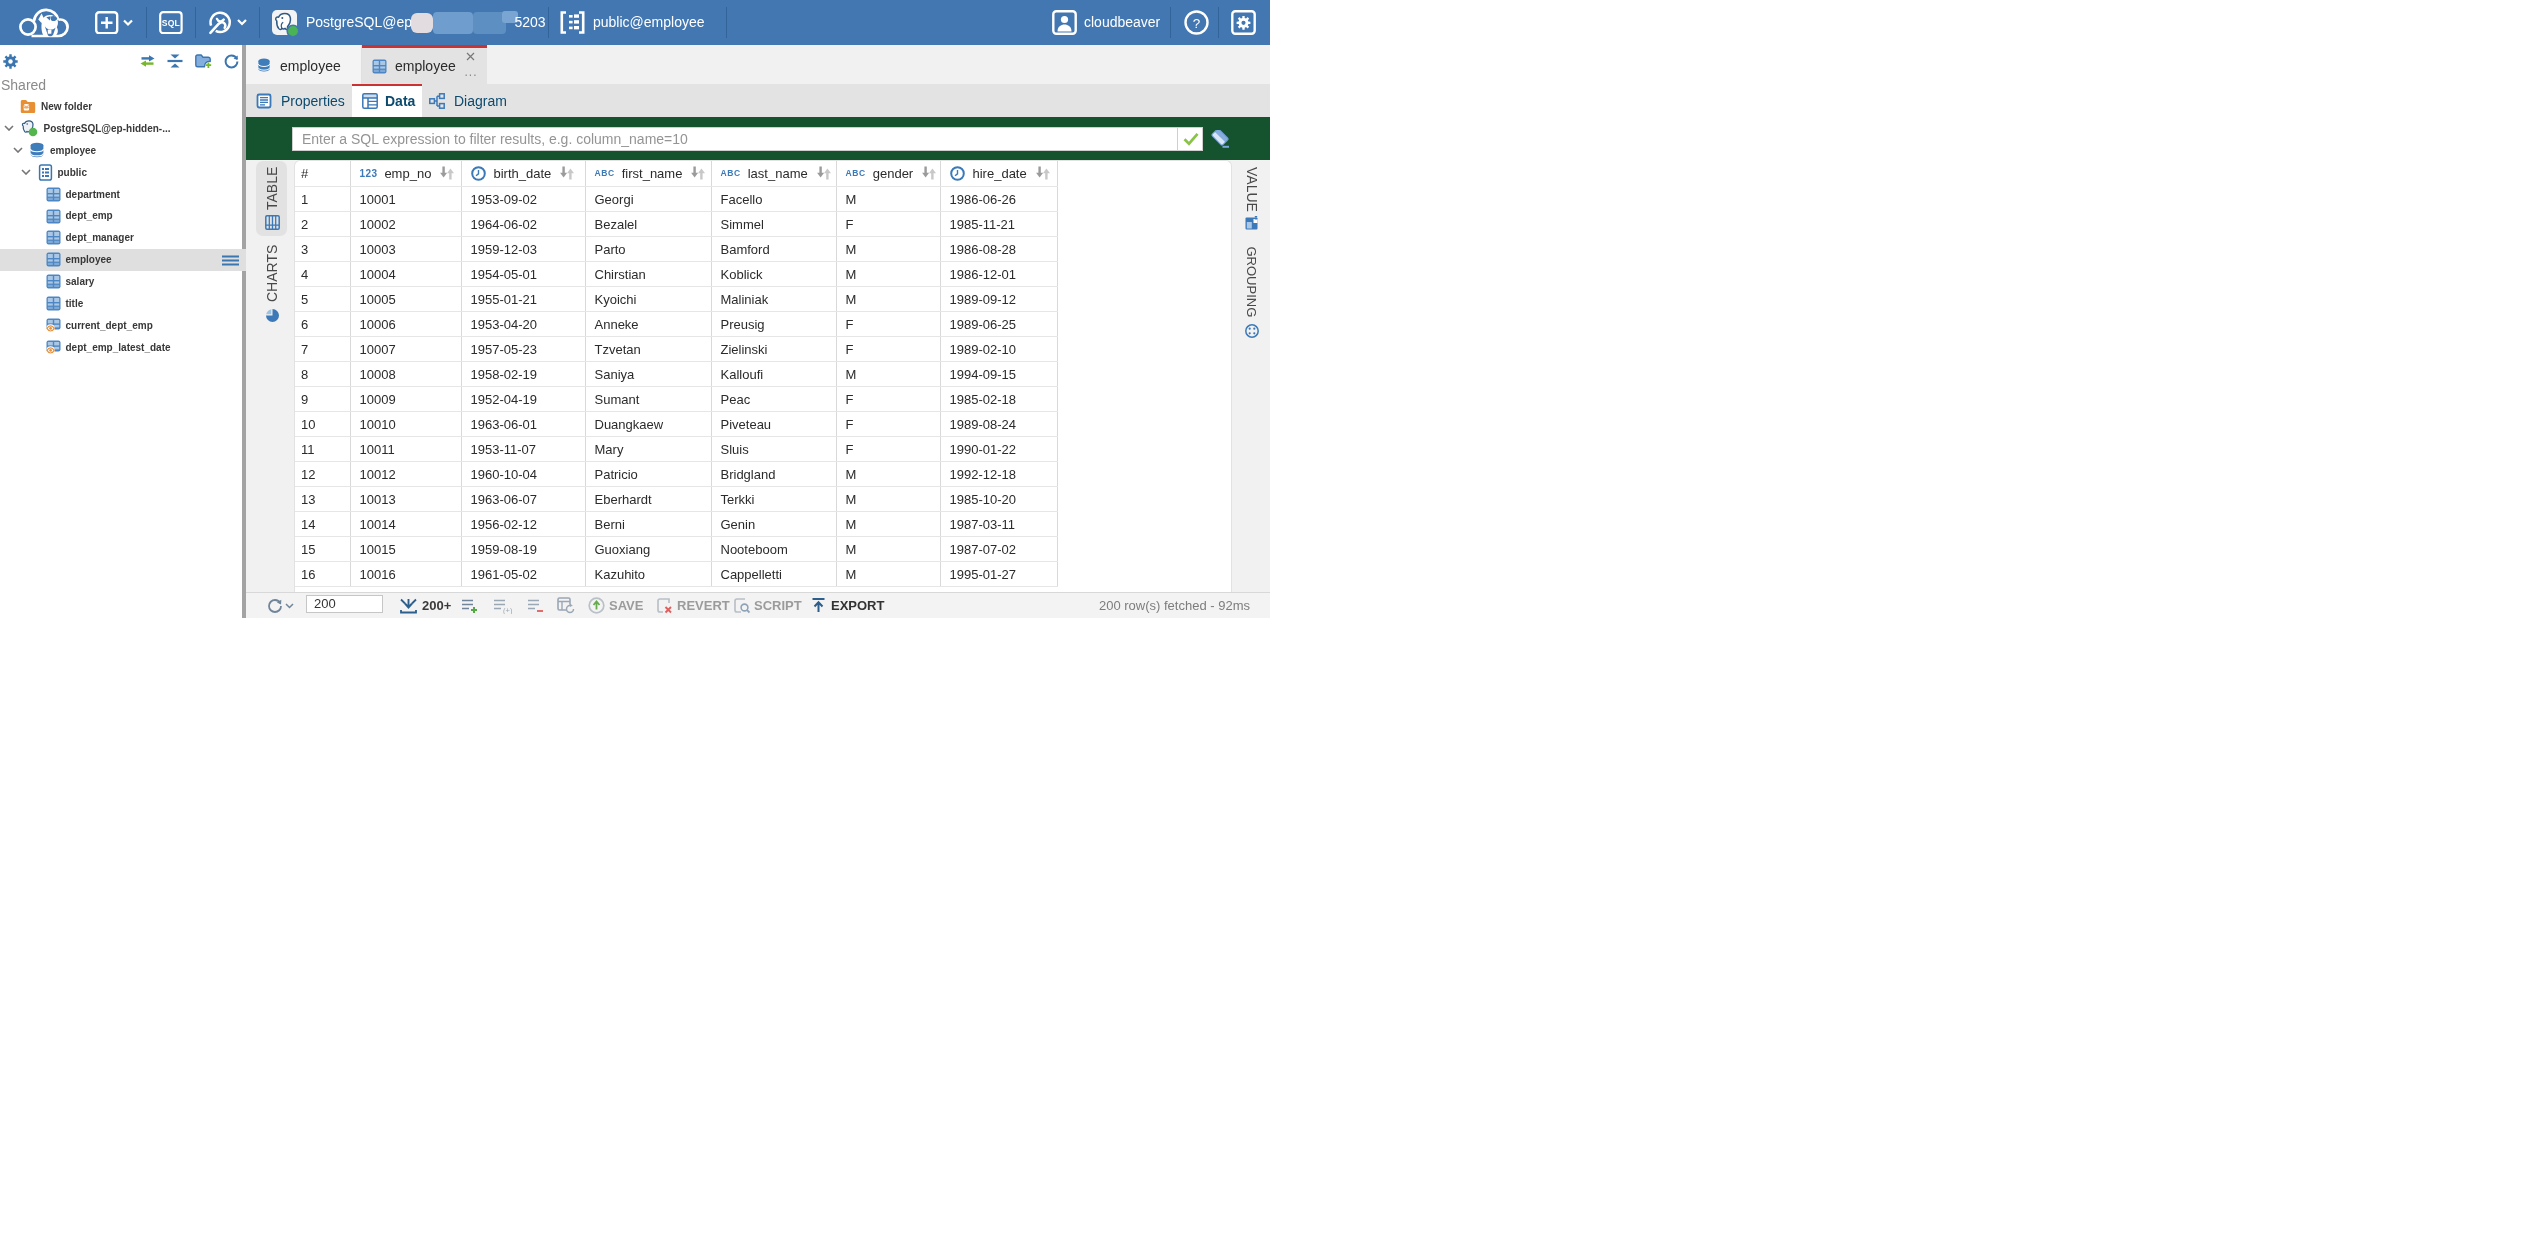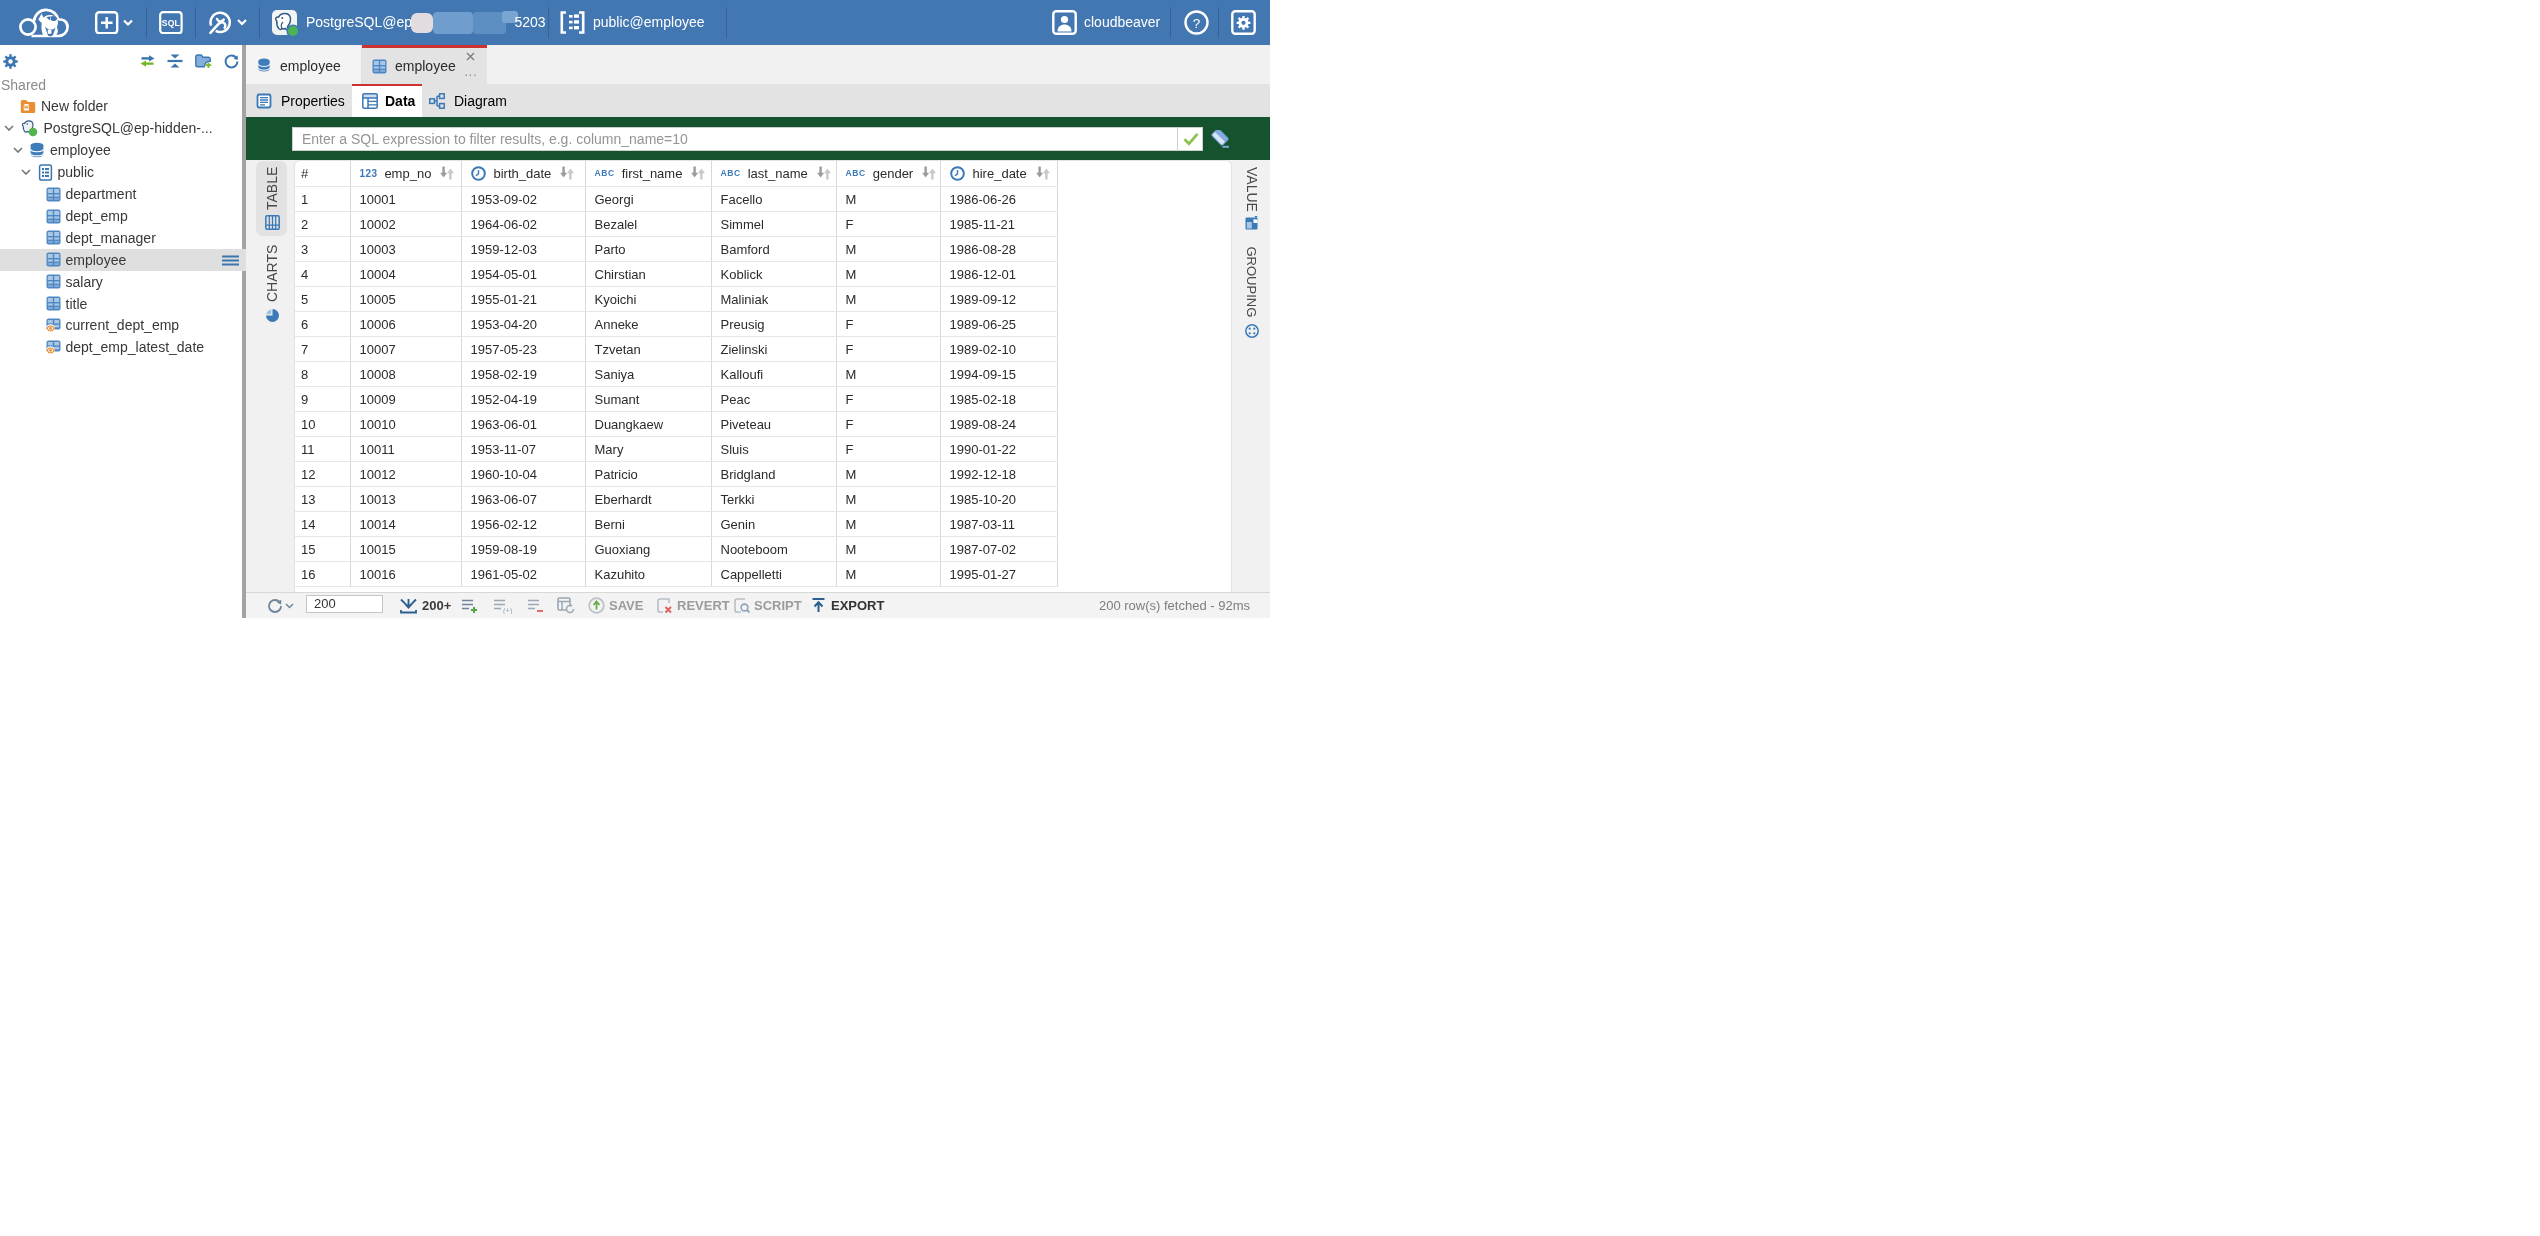--- a/index.html
+++ b/index.html
@@ -8,32 +8,32 @@
 .abs { position:absolute; }
 
 
 .topbar { position:absolute; left:0; top:0; width:1270px; height:45px; background:#4277b1; }
 .topbar .vdiv { position:absolute; top:7px; width:1px; height:31px; background:#32649a; }
 .tb-text { position:absolute; color:#fff; font-size:14px; line-height:45px; }
 
 
 .sidebar { position:absolute; left:0; top:45px; width:246px; height:573px; background:#fff; border-right:4px solid #a3a3a3; }
 .shared { position:absolute; left:1px; top:32px; font-size:14px; color:#8a8a8a; }
-.trow { position:absolute; left:0; width:292px; height:21.9px; display:flex; align-items:center; font-size:14px; color:#383838; }
+.trow { position:absolute; left:0; width:292px; height:21.9px; display:flex; align-items:center; font-size:10px; color:#383838;font-weight:bold; }
 .trow.sel { background:#dfdfdf; }
 .chev { position:absolute; }
 
 
 .tabbar { position:absolute; left:246px; top:45px; width:1024px; height:39px; background:#f1f1f1; }
 .tab1 { position:absolute; left:0; top:0; width:115.5px; height:39px; background:#f4f4f4; border-right:1px solid #e0e0e0; }
 .tab2 { position:absolute; left:115.5px; top:0; width:125px; height:39px; background:#e3e3e3; border-top:3px solid #cb3333; }
 .tablabel { font-size:14px; color:#2b2b2b; position:absolute; }
 
 .subtabs { position:absolute; left:246px; top:84px; width:1024px; height:33px; background:#e3e3e3; }
-.st { position:absolute; top:0; height:33px; display:flex; align-items:center; font-size:14px; color:#000000; }
+.st { position:absolute; top:0; height:33px; display:flex; align-items:center; font-size:14px; color:#0c4a6e; }
 .st-data { position:absolute; left:106px; top:0; width:70px; height:34px; background:#fff; border-top:2px solid #cb3333; }
 
 
 .filterrow { position:absolute; left:246px; top:117px; width:1024px; height:43px; background:#14532d; }
 .finput { position:absolute; left:46px; top:9.5px; width:886px; height:24.5px; background:#fff; border:1px solid #cfcfcf; font-size:14px; color:#949494; line-height:22.5px; padding-left:9px; }
 
 
 .content { position:absolute; left:246px; top:160px; width:1024px; height:432px; background:#f1f1f1; }
 .gridbox { position:absolute; left:48px; top:-0.5px; width:938px; height:432.5px; background:#fff; border:1px solid #e2e2e2; border-bottom:none; border-radius:6px 6px 0 0; overflow:hidden; }
 table.grid { border-collapse:collapse; table-layout:fixed; width:938px; font-size:13px; color:#2b2b2b; }

